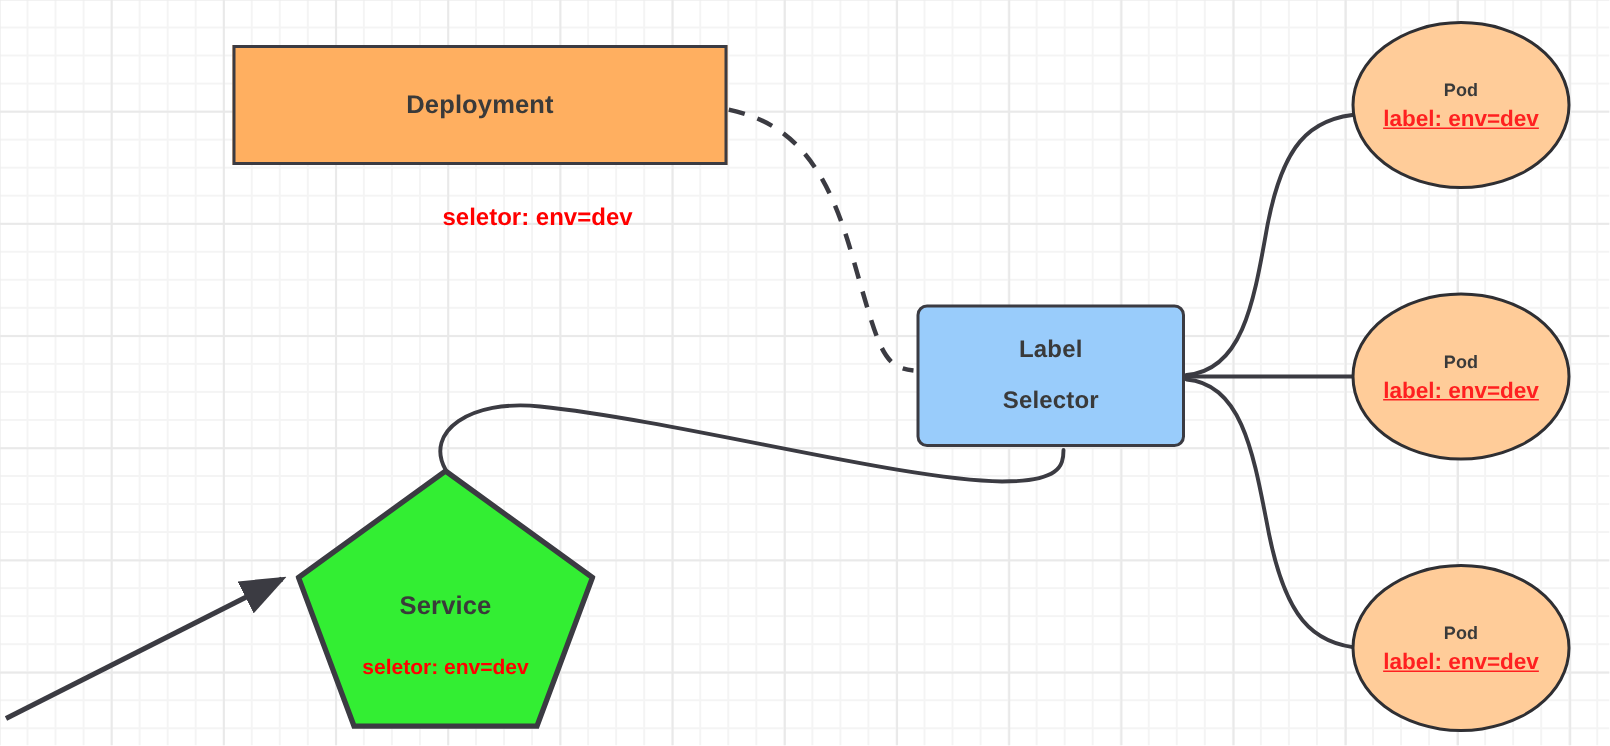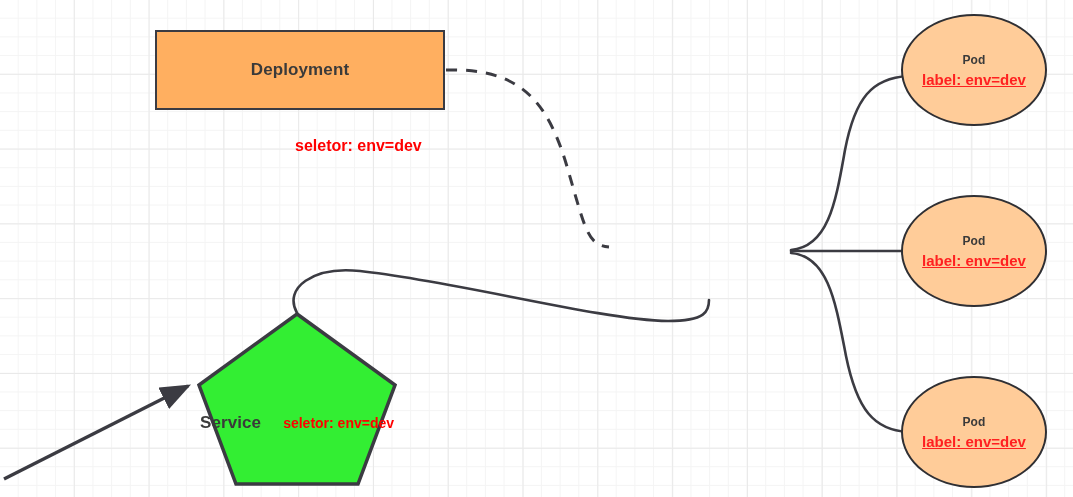--- a/index.html
+++ b/index.html
@@ -56,21 +56,21 @@
     color: #ff2020;
     font-weight: bold;
     white-space: nowrap;
     text-decoration: underline;
   }
 
   
   #deployment {
     left: 155px;
     top: 30px;
-    width: 290px;
+    width: 330px;
     height: 80px;
     background: #ffaf60;
     border: 2px solid #3b3b42;
   }
   #deployment .node-label { font-size: 17px; }
 
   
   #deployment-selector {
     position: absolute;
     left: 295px;
@@ -101,20 +101,21 @@
   #service .pent-shape {
     position: absolute;
     left: 0; top: 0;
     width: 200px;
     height: 175px;
   }
   #service .svc-text-wrap {
     position: relative;
     z-index: 2;
     display: flex;
+    flex-direction: column;
     align-items: center;
     justify-content: center;
     padding-top: 46px;
     gap: 22px;
   }
   #service .node-label { font-size: 17px; }
   #service .sel-text { font-size: 14px; }
 
   
   .pod {
@@ -155,20 +156,24 @@
 
     <path d="M 4 479 L 188 386" fill="none" stroke="#3b3b42" stroke-width="3.4" marker-end="url(#arrowhead)"></path>
   </svg>
 
   <div class="node" id="deployment">
     <span class="node-label">Deployment</span>
   </div>
 
   <div id="deployment-selector" class="sel-text">seletor:  env=dev</div>
 
+  <div class="node" id="label-selector">
+    <span class="node-label">Label</span>
+    <span class="node-label">Selector</span>
+  </div>
 
   <div class="node" id="service">
     <svg class="pent-shape" viewBox="0 0 200 175" xmlns="http://www.w3.org/2000/svg">
       <polygon points="100,2 198,73 161,172 39,172 2,73" fill="#33ee33" stroke="#3b3b42" stroke-width="3.5" stroke-linejoin="miter"></polygon>
     </svg>
     <div class="svc-text-wrap">
       <span class="node-label">Service</span>
       <span class="sel-text">seletor:  env=dev</span>
     </div>
   </div>

